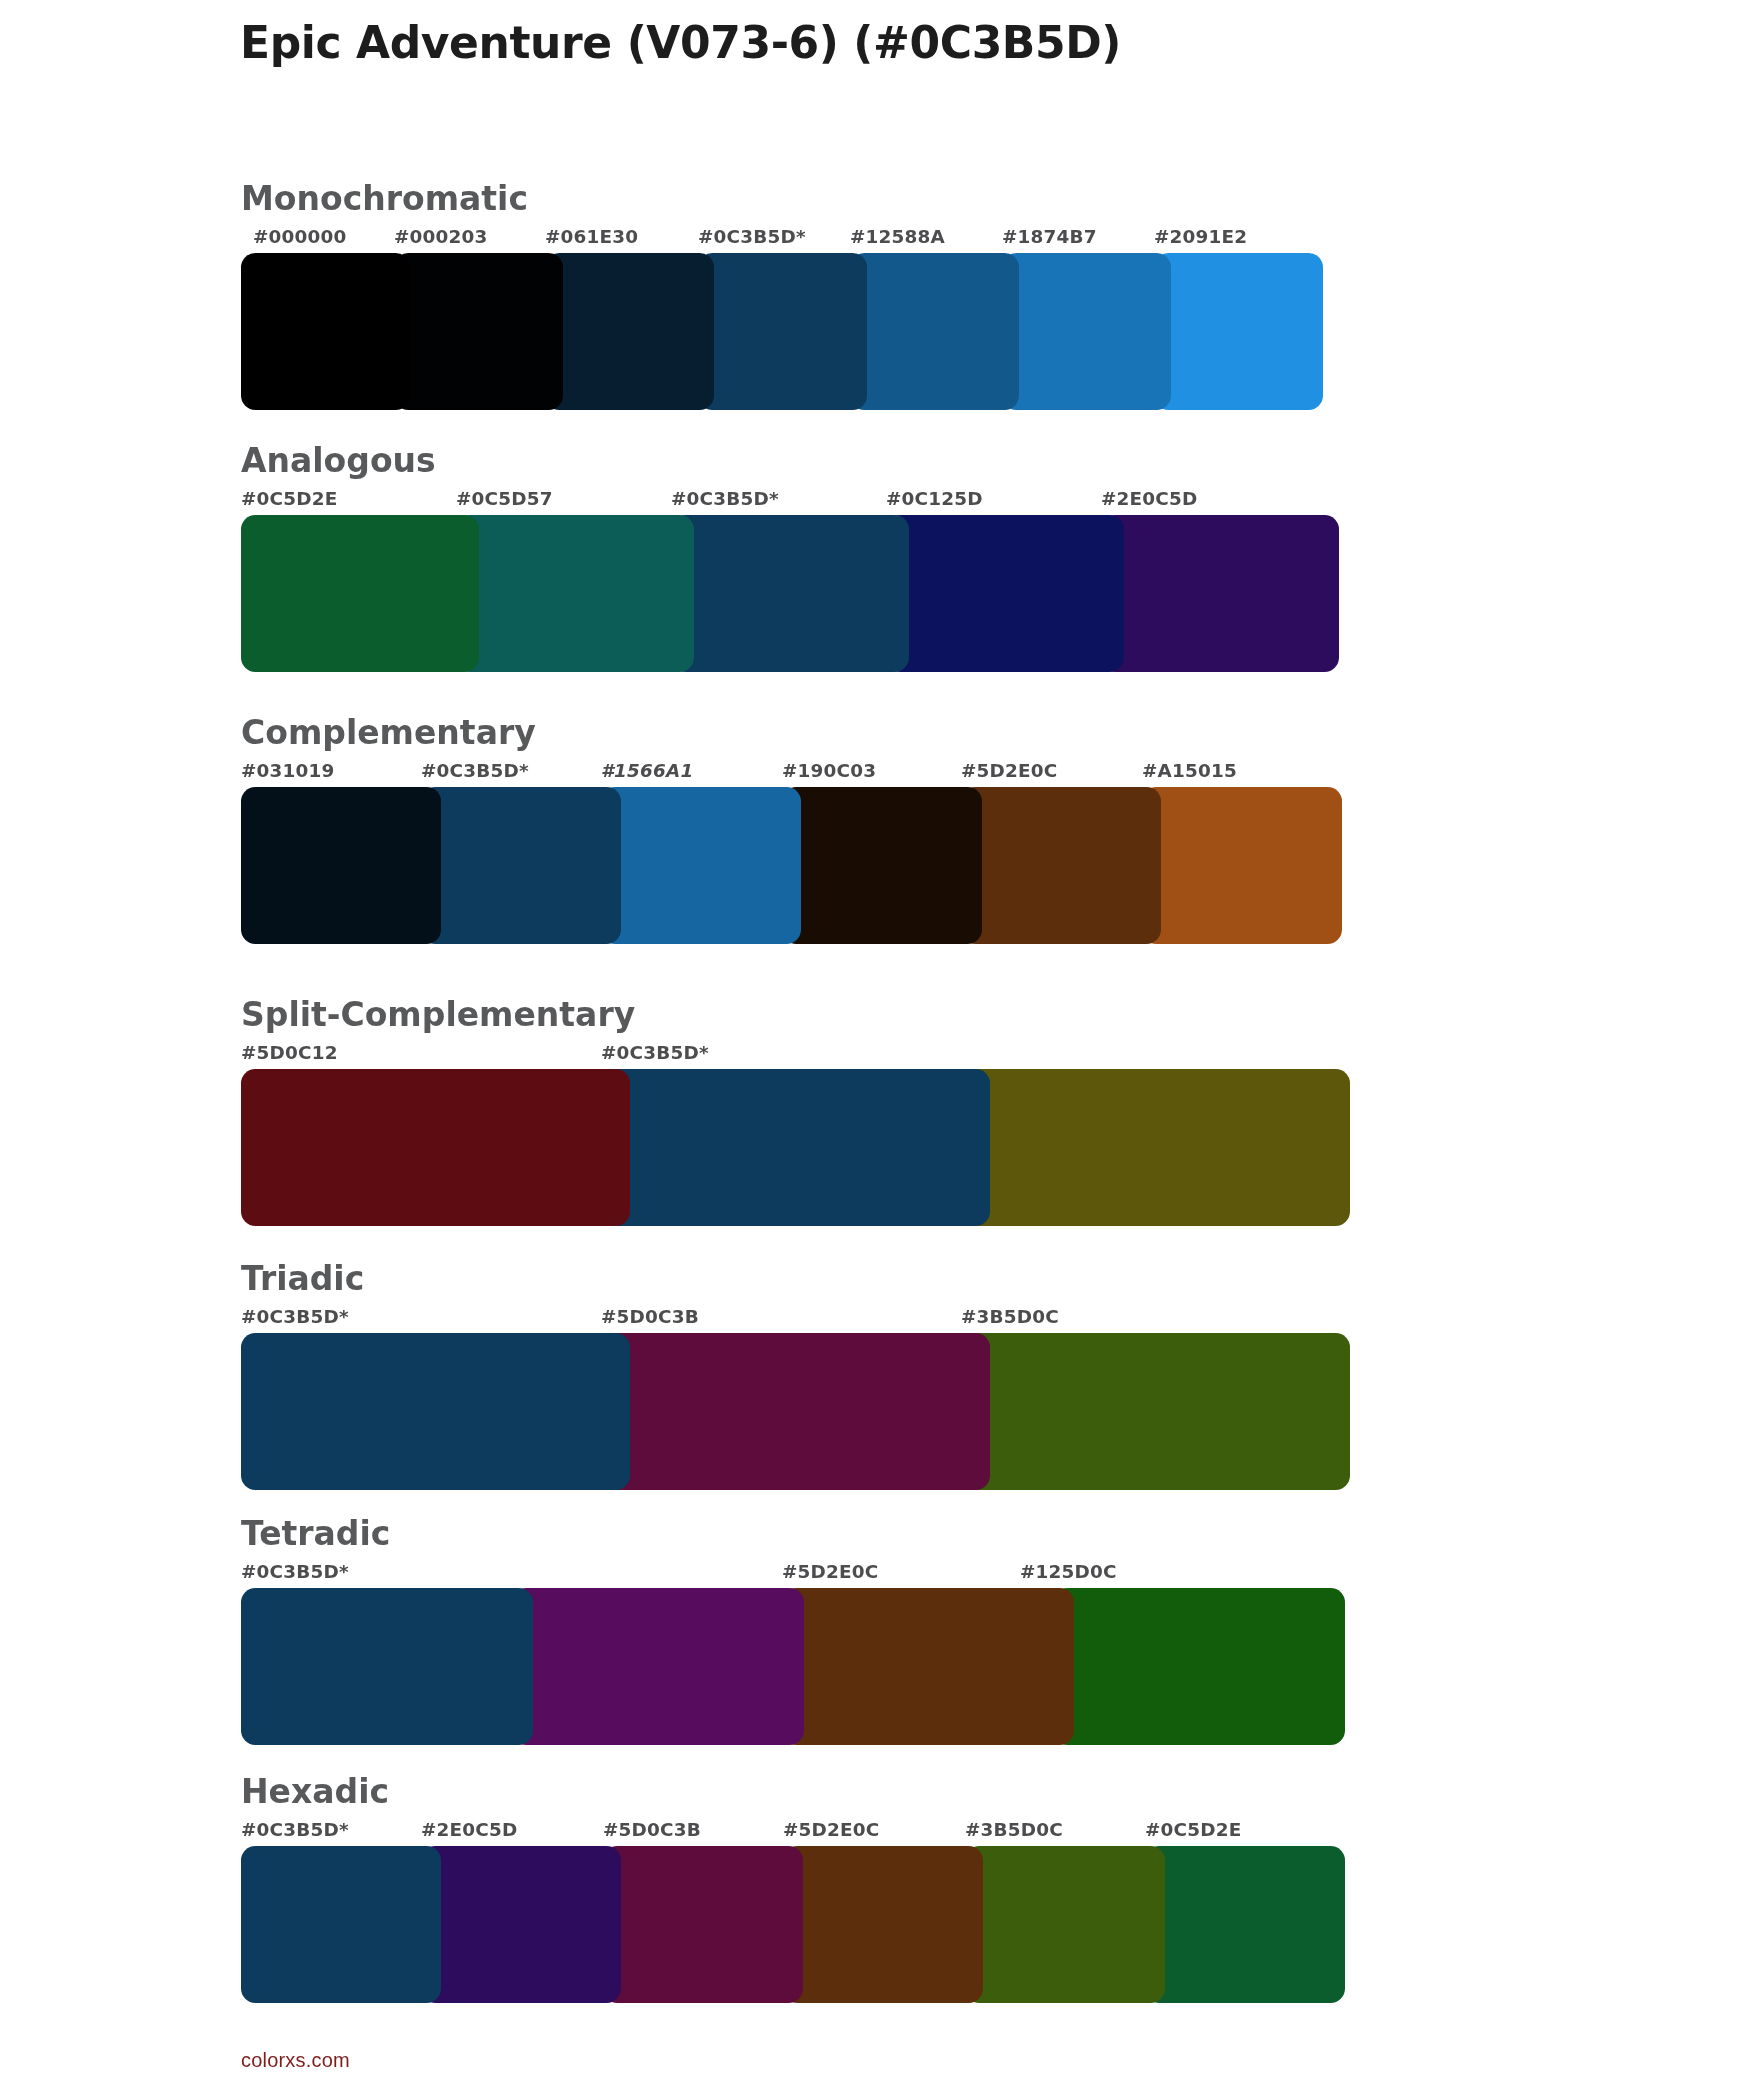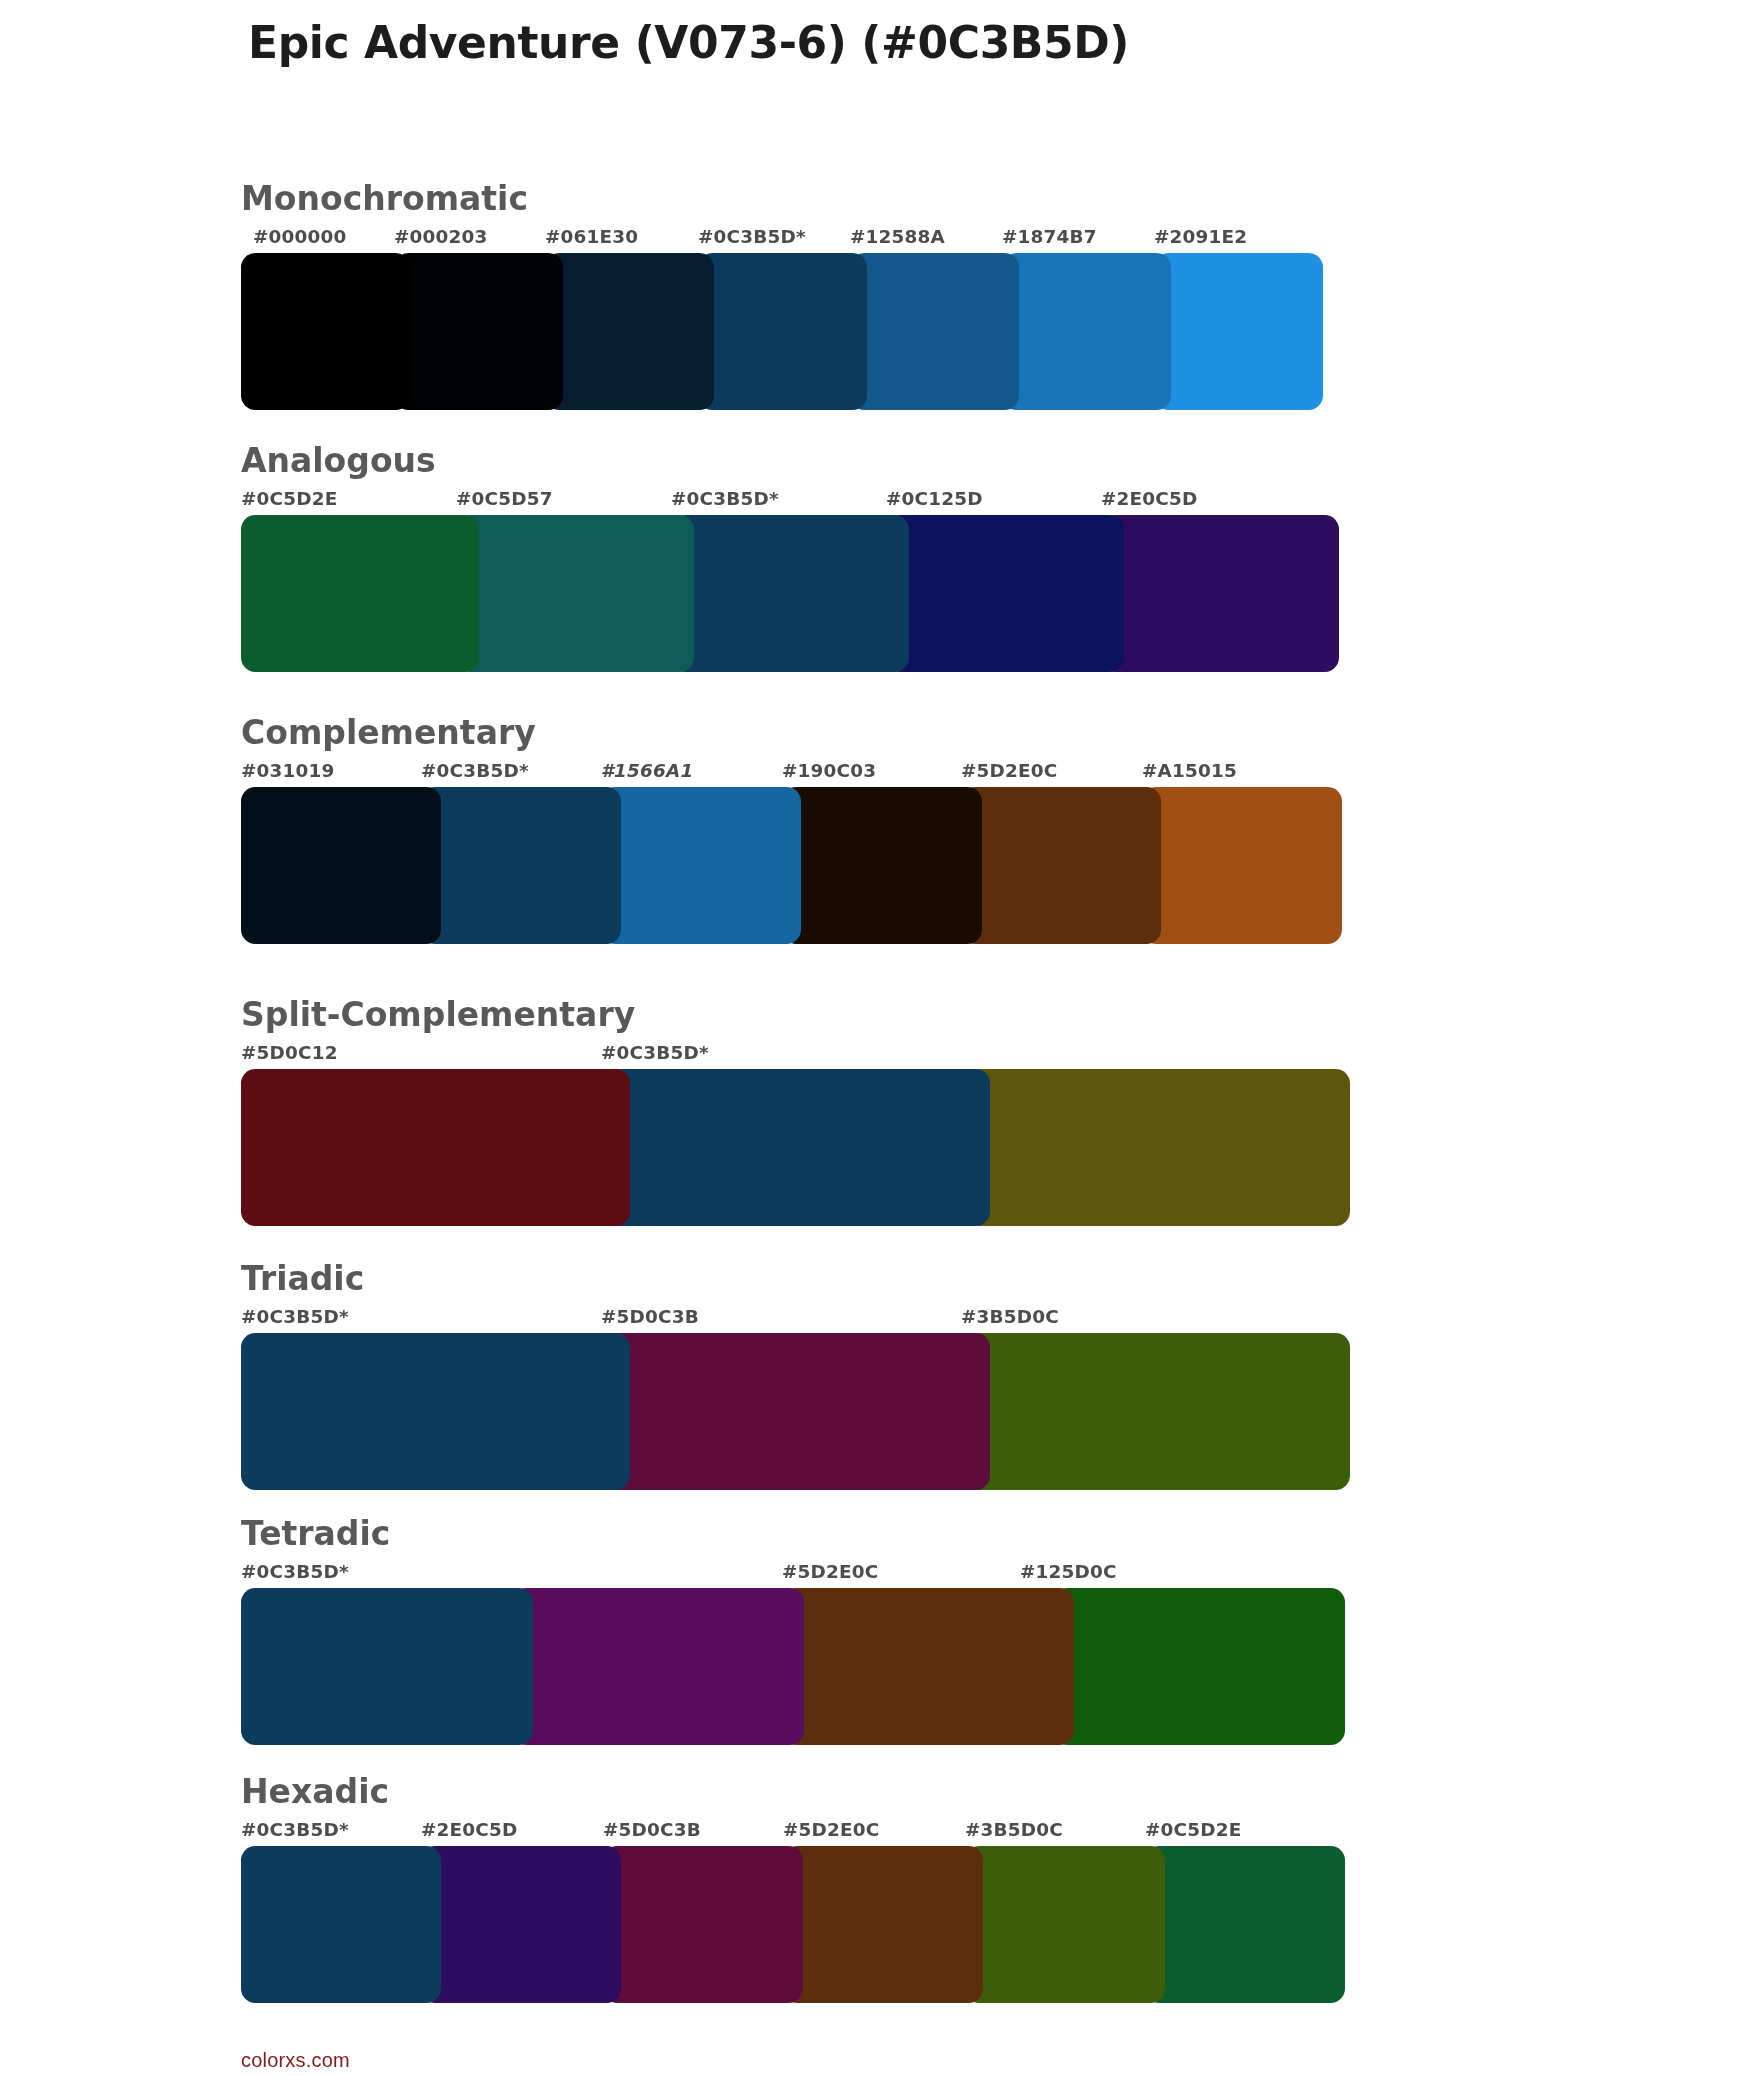--- a/index.html
+++ b/index.html
@@ -31,21 +31,20 @@
     width: 1438px;
   }
 
   .page-title {
     font-size: 44px;
     font-weight: bold;
     color: #1d1d1d;
     letter-spacing: -0.4px;
     line-height: 1.12;
     white-space: nowrap;
-    margin-left: 8px;
   }
 
   .page-subtitle {
     font-size: 35px;
     font-weight: bold;
     color: #1d1d1d;
     line-height: 1.18;
     margin-top: 6.4px;
   }
 

